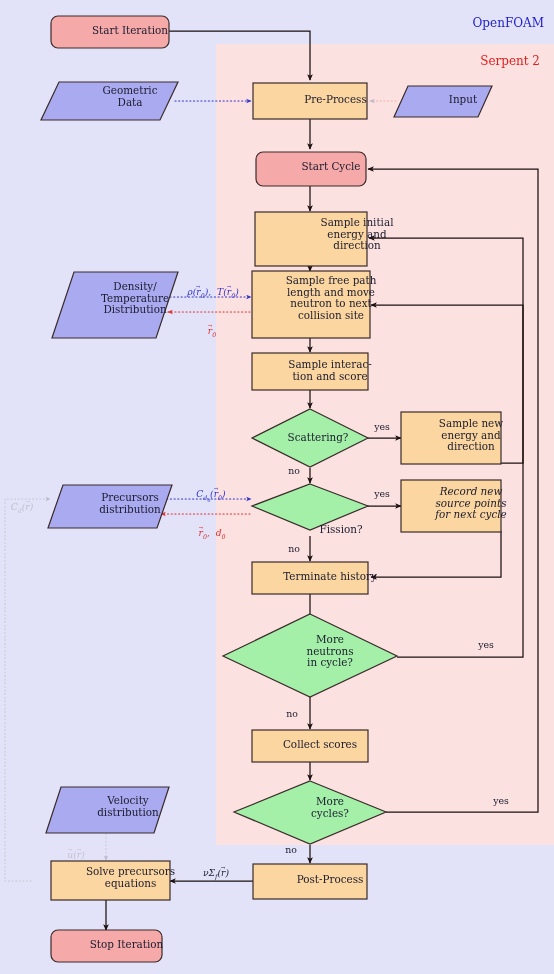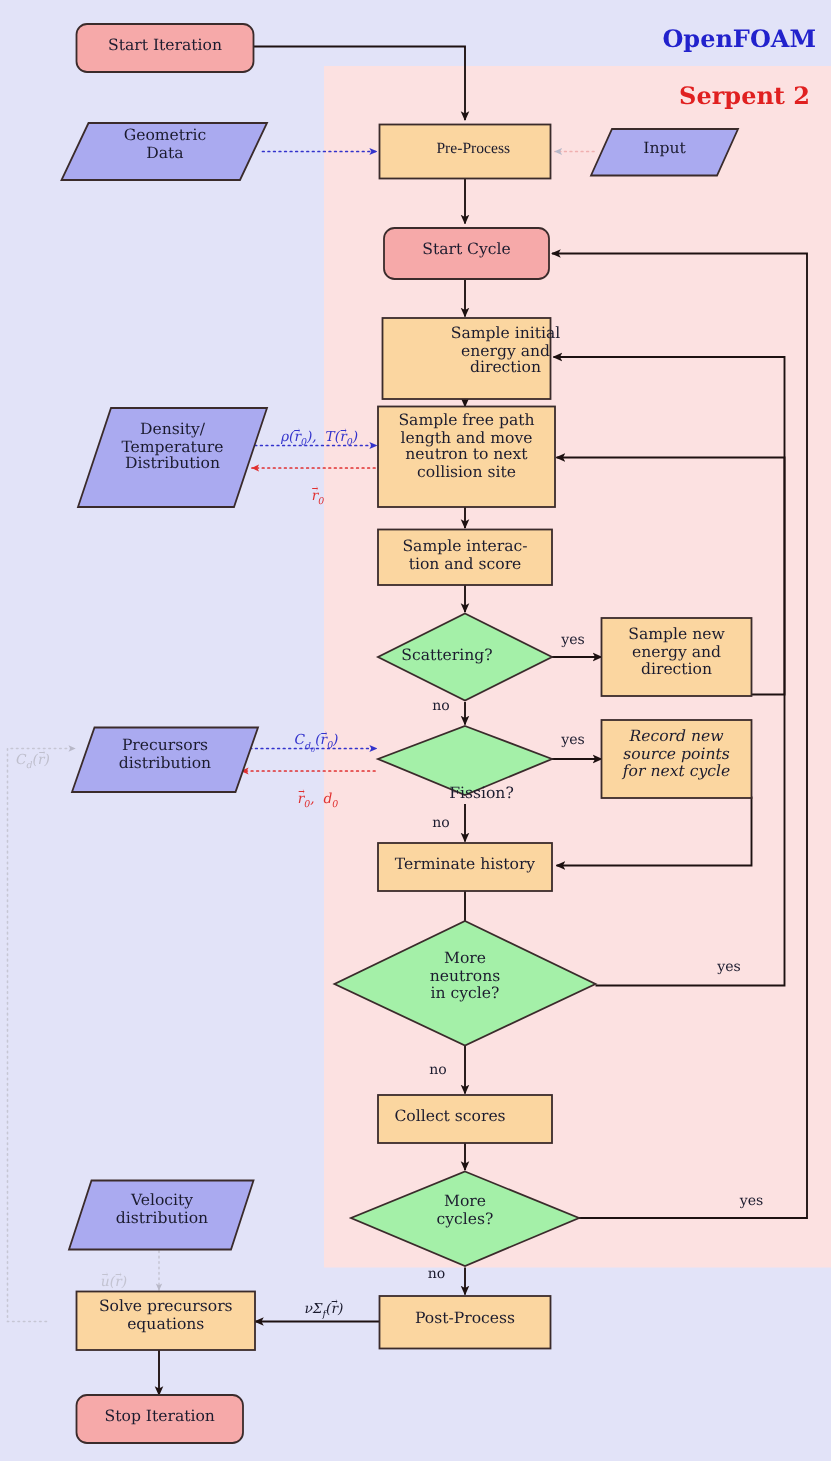--- a/index.html
+++ b/index.html
@@ -13,23 +13,23 @@
   #stage{position:absolute;left:0;top:0;width:554px;height:974px;}
   svg#canvas{position:absolute;left:0;top:0;width:554px;height:974px;}
   .lbl{
     position:absolute;
     color:#1b1b2e;
     text-align:center;
     line-height:1.12;
     pointer-events:none;
     white-space:pre-line;
   }
-  .node-text{font-size:10.4px;}
+  .node-text{font-size:10.4px;padding-left:20px;}
   .small-note{font-size:9.2px;}
-  .zone-title{font-weight:bold;font-size:16px;}
+  .zone-title{font-weight:normal;font-size:12px;}
   .yn{font-size:9.4px;color:#1b1b2e;}
   .m{font-style:italic;font-family:"DejaVu Serif","Liberation Serif",serif;}
   sub{font-size:.68em;}
   .vec{position:relative;display:inline-block;}
   .vec::after{
     content:"\2192";
     position:absolute;left:50%;top:-0.62em;transform:translateX(-50%) scaleX(.72);
     font-size:.78em;font-style:normal;line-height:1;
   }
 </style>
@@ -158,21 +158,21 @@
 
     <rect x="51" y="930" width="111" height="32" rx="7" ry="7" fill="#f6a9a9" stroke="#3a2b2b" stroke-width="1.2"></rect>
   </svg>
 
   <div class="lbl zone-title" style="left:424px;top:17px;width:120px;color:#2222cc;text-align:right;">OpenFOAM</div>
   <div class="lbl zone-title" style="left:424px;top:55px;width:116px;color:#e02020;text-align:right;">Serpent 2</div>
 
   <div class="lbl node-text" style="left:51px;top:25px;width:118px;">Start Iteration</div>
   <div class="lbl node-text" style="left:45px;top:85px;width:130px;">Geometric
 Data</div>
-  <div class="lbl node-text" style="left:253px;top:94px;width:125px;font-family:Liberation Serif, serif;">Pre-Process</div>
+  <div class="lbl node-text" style="left:253px;top:94px;width:125px;">Pre-Process</div>
   <div class="lbl node-text" style="left:398px;top:94px;width:90px;">Input</div>
   <div class="lbl node-text" style="left:256px;top:161px;width:110px;">Start Cycle</div>
   <div class="lbl node-text" style="left:255px;top:217px;width:112px;margin-left:26px;">Sample initial
 energy and
 direction</div>
   <div class="lbl node-text" style="left:52px;top:281px;width:126px;">Density/
 Temperature
 Distribution</div>
   <div class="lbl node-text" style="left:250px;top:275px;width:122px;">Sample free path
 length and move

